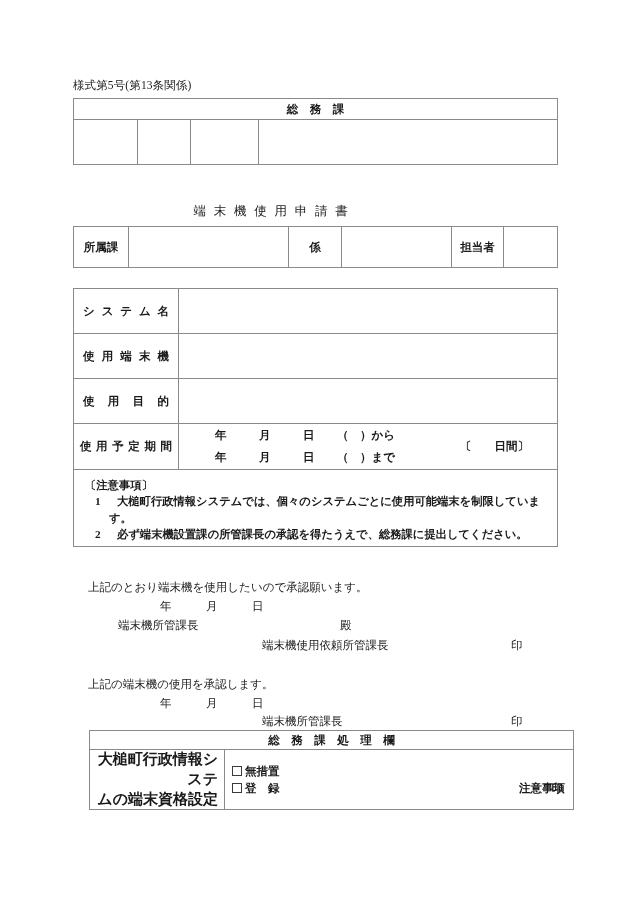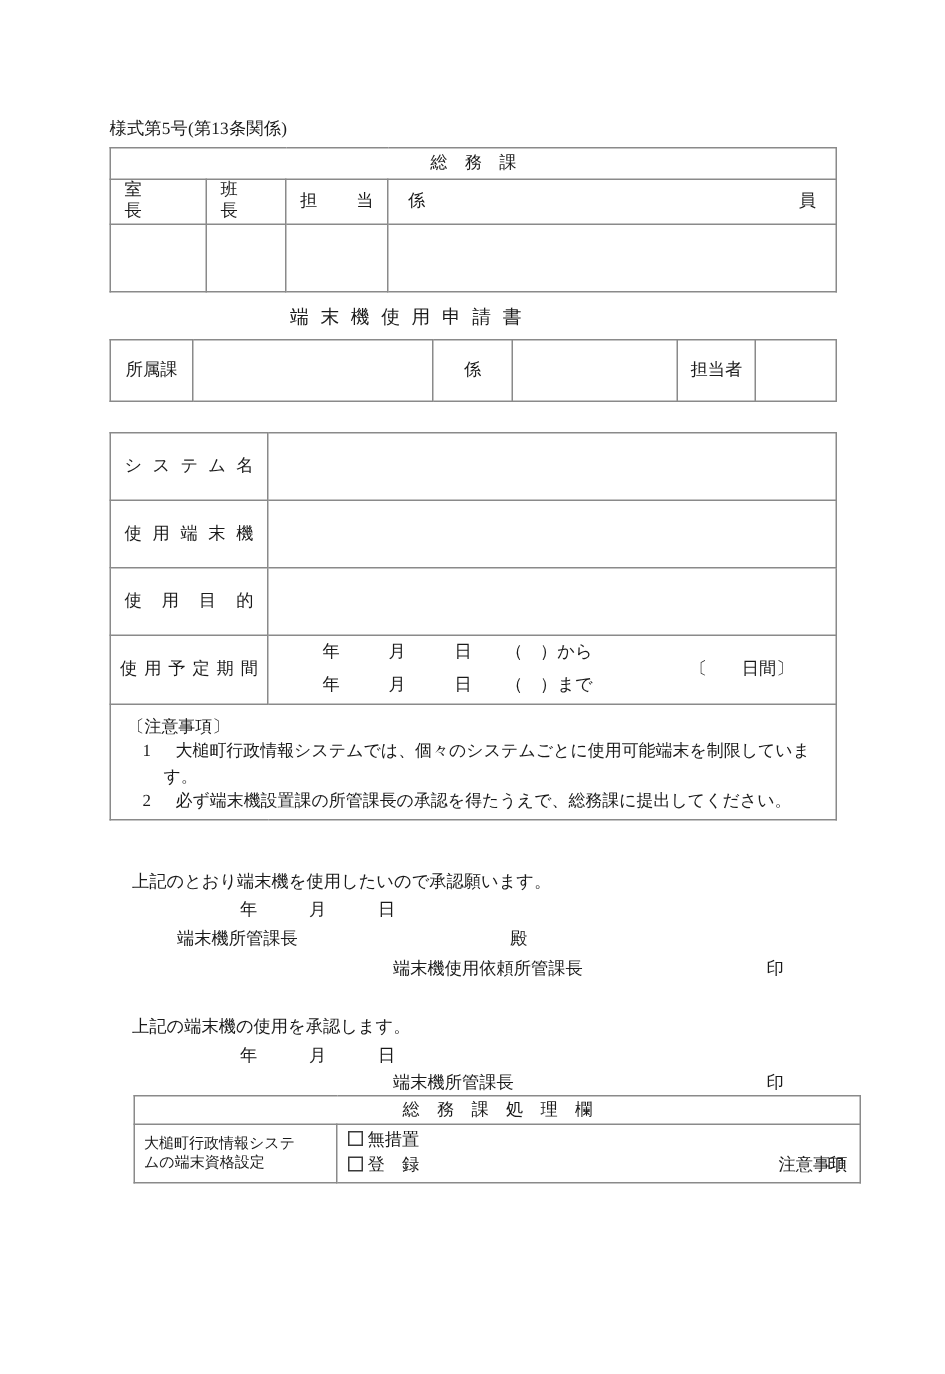--- a/index.html
+++ b/index.html
@@ -24,20 +24,21 @@
   }
 
   
   .abs { position: absolute; }
   .tbl {
     position: absolute;
     border-collapse: collapse;
     table-layout: fixed;
     font-size: 11.5px;
     line-height: 1.25;
+    font-weight: bold;
   }
   .tbl td {
     border: 1px solid #8a8a8a;
     padding: 0;
     vertical-align: middle;
     color: #1a1a1a;
   }
   .c  { text-align: center; }
   
   .just {
@@ -127,24 +128,24 @@
   #apr-line   { left: 88px;  top: 677px; }
   #apr-date   { left: 160px; top: 696px; }
   #apr-to     { left: 262px; top: 714px; }
   #apr-seal   { left: 511px; top: 714px; }
 
   
   #t-proc { left: 73px; top: 730px; width: 484px; margin-left: 16px; }
   #t-proc .hdr td { height: 18px; }
   #t-proc .body td { height: 38px; vertical-align: middle; }
   #t-proc .lbl {
-    font-size: 10px;
+    font-size: 15px;
     line-height: 1.32;
     padding: 0 6px;
-    text-align: left;
+    text-align: right;
   }
   .chk-wrap {
     position: relative;
     height: 38px;
     font-size: 11.5px;
   }
   .chk-row { position: absolute; left: 7px; white-space: nowrap; }
   .chk-row.one { top: 3px; }
   .chk-row.two { top: 20px; text-align: right; }
   .chk-box {
@@ -167,37 +168,20 @@
   <table class="tbl" id="t-somu">
     <colgroup>
       <col style="width:64px">
         <col style="width:53px">
         <col style="width:68px">
         <col style="width:299px">
     </colgroup>
     <tbody>
         <tr class="r1">
       <td class="c" colspan="4">総　務　課</td>
-    </tr>
-    <tr class="r2">
-      <td>
-        <span class="just">室　　長</span>
-      </td>
-      <td>
-        <span class="just">班　　長</span>
-      </td>
-      <td>
-        <span class="just">担　　当</span>
-      </td>
-      <td>
-        <span class="just" style="padding:0 13px;">
-          <span>係</span>
-          <span>員</span>
-        </span>
-      </td>
     </tr>
     <tr class="r3">
       <td></td>
       <td></td>
       <td></td>
       <td></td>
     </tr>
   </tbody>
     </table>
 

